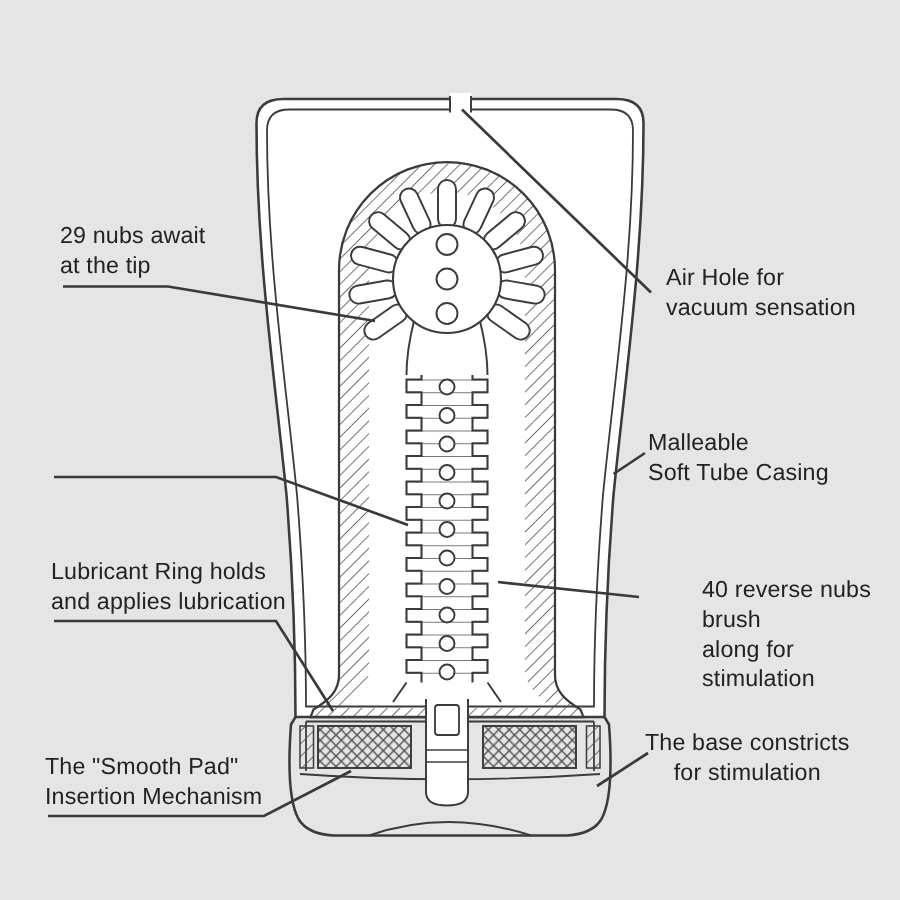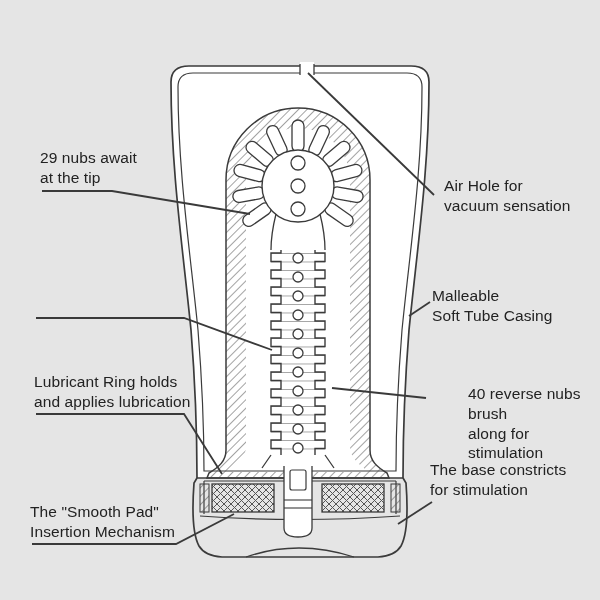--- a/index.html
+++ b/index.html
@@ -140,15 +140,15 @@
   <div class="callout" style="left:432px; top:176px;margin-left:12px;">Air Hole for
 vacuum sensation</div>
   <div class="callout" style="left:34px;  top:372px;">Lubricant Ring holds
 and applies lubrication</div>
   <div class="callout" style="left:432px; top:286px;">Malleable
 Soft Tube Casing</div>
   <div class="callout" style="left:424px; top:384px;margin-left:44px;">40 reverse nubs brush
 along for stimulation</div>
   <div class="callout" style="left:30px;  top:502px;">The "Smooth Pad"
 Insertion Mechanism</div>
-  <div class="callout" style="left:430px; top:460px;">The base constricts
+  <div class="callout" style="left:430px; top:486px;text-align:center;">The base constricts
 for stimulation</div>
 </div>
 
 </body></html>

